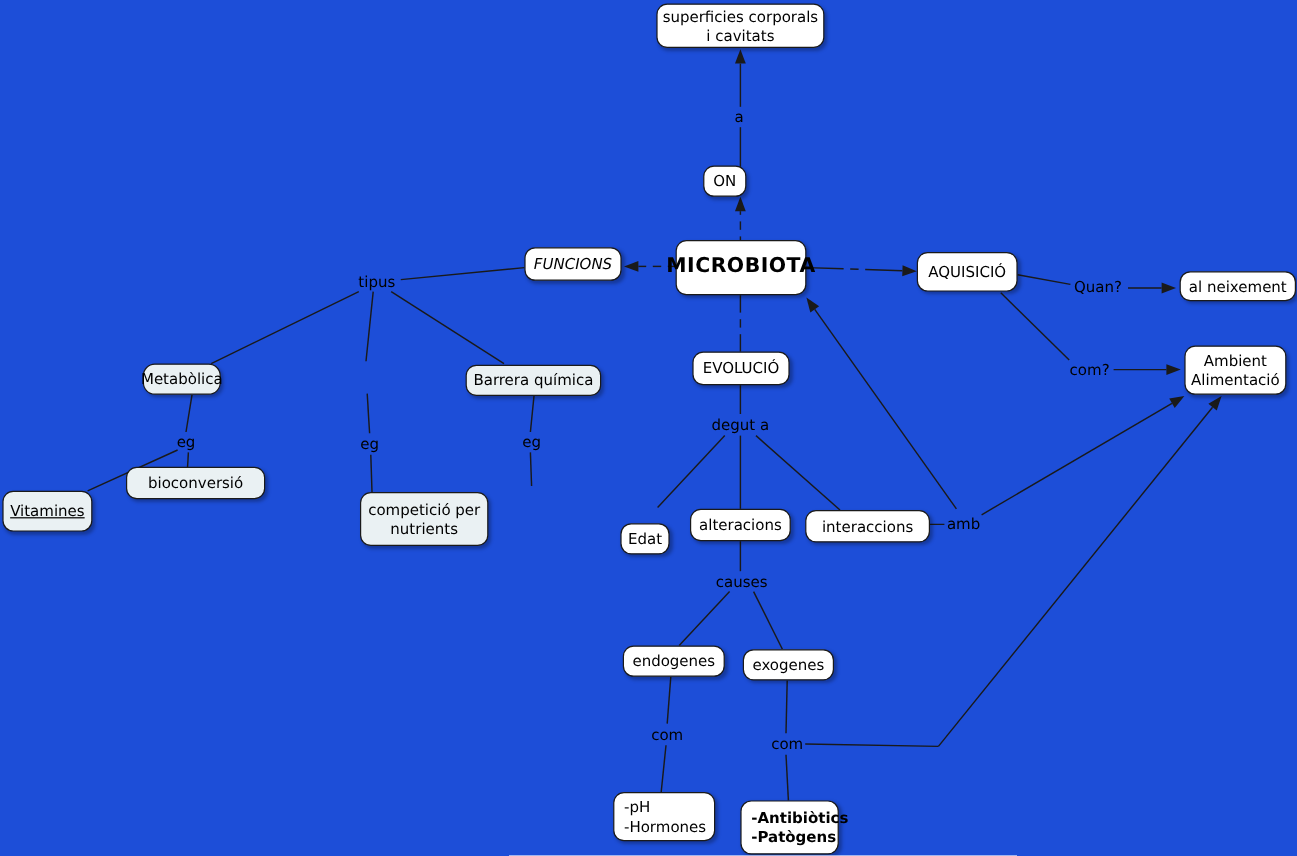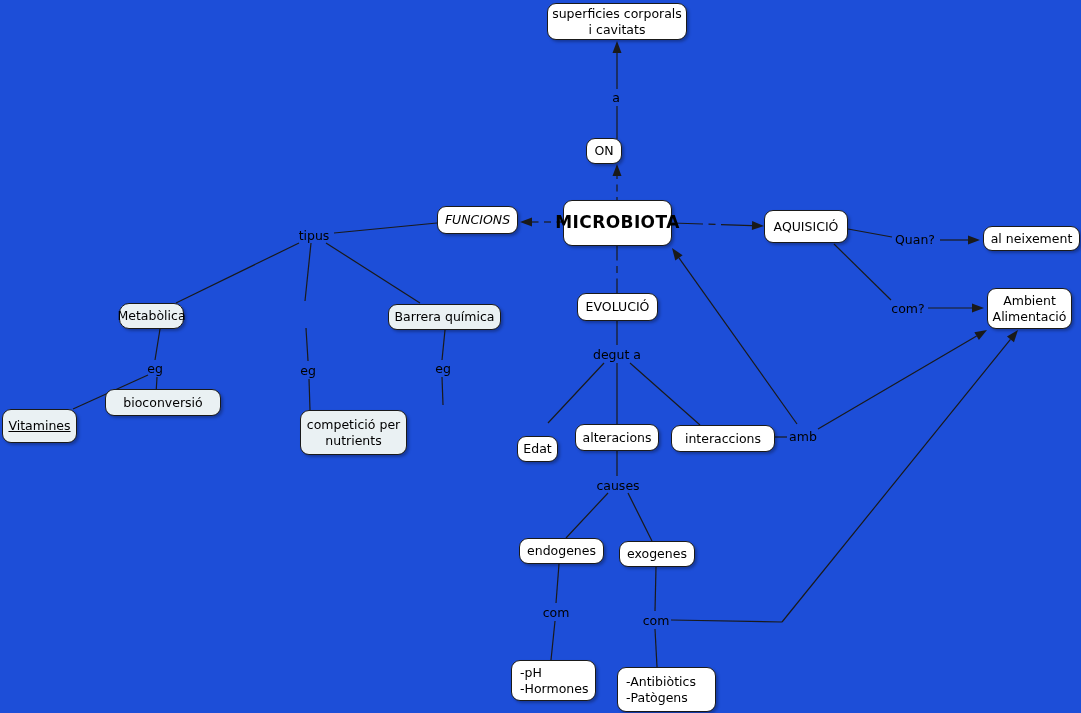--- a/index.html
+++ b/index.html
@@ -101,21 +101,21 @@
     <div class="node filled" style="left: 254px; top: 410px; width: 107px; height: 45px; margin-left: 46px;">competició per
 nutrients</div>
     <div class="node" style="left: 577px; top: 293px; width: 81px; height: 28px;">EVOLUCIÓ</div>
     <div class="node" style="left: 517px; top: 423px; width: 41px; height: 26px; margin-top: 13px;">Edat</div>
     <div class="node" style="left: 575px; top: 424px; width: 84px; height: 27px;">alteracions</div>
     <div class="node" style="left: 671px; top: 425px; width: 104px; height: 27px;">interaccions</div>
     <div class="node" style="left: 519px; top: 538px; width: 85px; height: 26px;">endogenes</div>
     <div class="node" style="left: 619px; top: 541px; width: 76px; height: 26px;">exogenes</div>
     <div class="node left-align" style="left: 511px; top: 660px; width: 85px; height: 41px;">-pH
 -Hormones</div>
-    <div class="node left-align" style="left: 617px; top: 667px; width: 99px; height: 45px;">-Antibiòtics
+    <div class="node left-align" style="left: 617px; top: 667px; width: 82px; height: 45px; font-weight: bold;">-Antibiòtics
 -Patògens</div>
     <div class="linklabel" style="left: 616px; top: 97px;">a</div>
     <div class="linklabel" style="left: 314px; top: 235px;">tipus</div>
     <div class="linklabel" style="left: 915px; top: 239px;">Quan?</div>
     <div class="linklabel" style="left: 908px; top: 308px;">com?</div>
     <div class="linklabel" style="left: 155px; top: 368px;">eg</div>
     <div class="linklabel" style="left: 308px; top: 370px;">eg</div>
     <div class="linklabel" style="left: 443px; top: 368px;">eg</div>
     <div class="linklabel" style="left: 617px; top: 354px;">degut a</div>
     <div class="linklabel" style="left: 803px; top: 436px;">amb</div>

